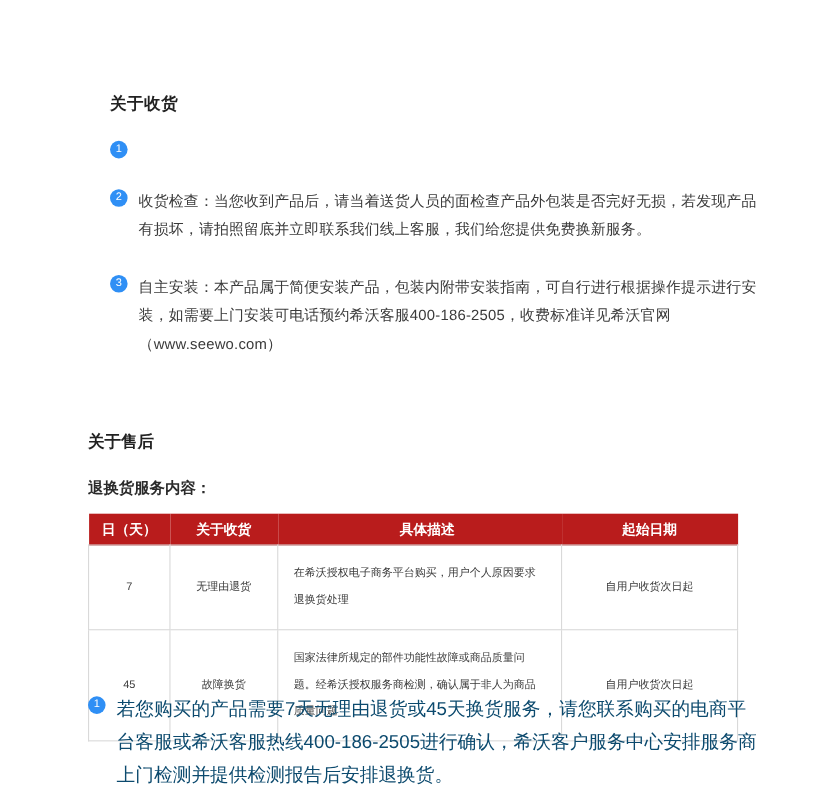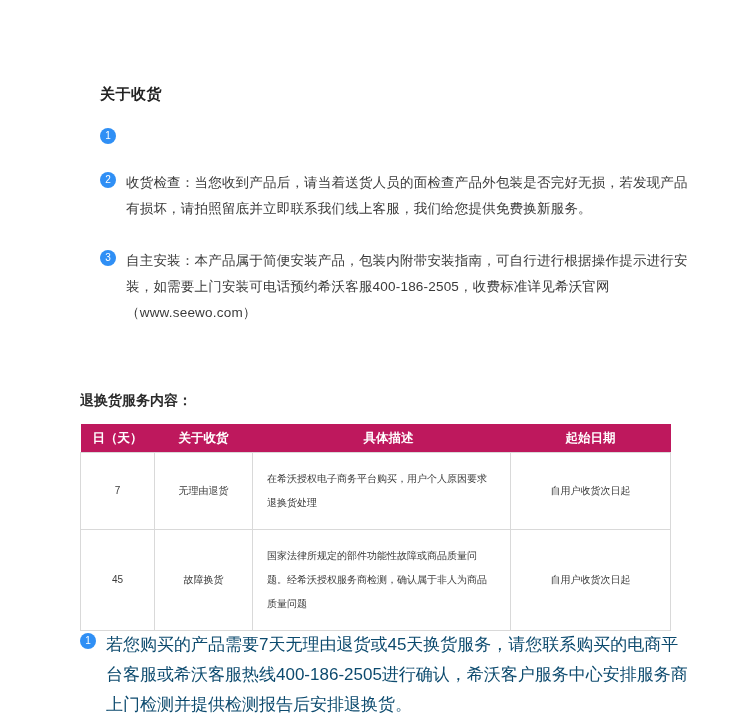--- a/index.html
+++ b/index.html
@@ -81,21 +81,21 @@
     margin: 0 0 14px 0;
   }
 
   
   table.policy {
     border-collapse: collapse;
     width: 590px;
     table-layout: fixed;
   }
   table.policy thead th {
-    background: #be185d;
+    background: #b91c1c;
     color: #ffffff;
     font-size: 12.5px;
     font-weight: bold;
     height: 28px;
     text-align: center;
     padding: 0;
     border: none;
   }
   table.policy thead th.col-desc {
     text-align: center;
@@ -155,20 +155,21 @@
       <div class="num-text">收货检查：当您收到产品后，请当着送货人员的面检查产品外包装是否完好无损，若发现产品有损坏，请拍照留底并立即联系我们线上客服，我们给您提供免费换新服务。</div>
     </div>
 
     <div class="num-item">
       <div class="num-badge">3</div>
       <div class="num-text">自主安装：本产品属于简便安装产品，包装内附带安装指南，可自行进行根据操作提示进行安装，如需要上门安装可电话预约希沃客服400-186-2505，收费标准详见希沃官网（www.seewo.com）</div>
     </div>
   </div>
 
   <div class="after-section">
+    <div class="after-title">关于售后</div>
     <div class="sub-title">退换货服务内容：</div>
 
     <table class="policy">
       <colgroup>
         <col class="c1">
           <col class="c2">
           <col class="c3">
           <col class="c4">
       </colgroup>
       <thead>

